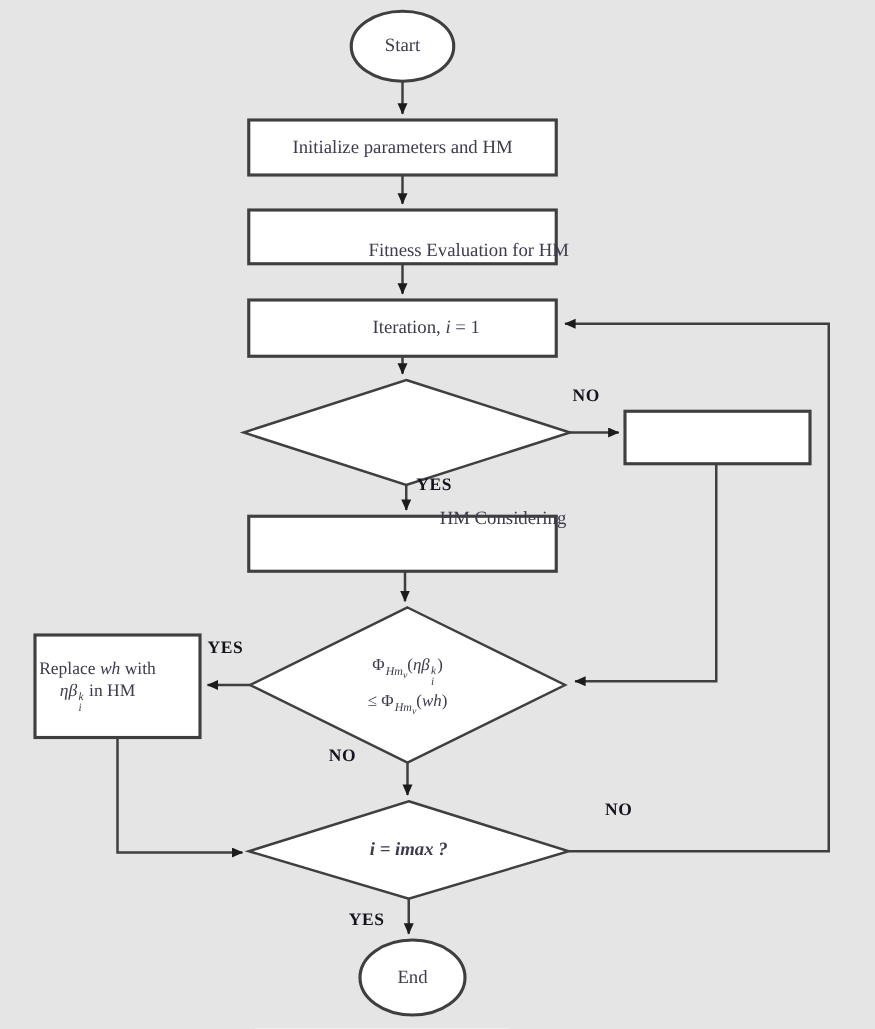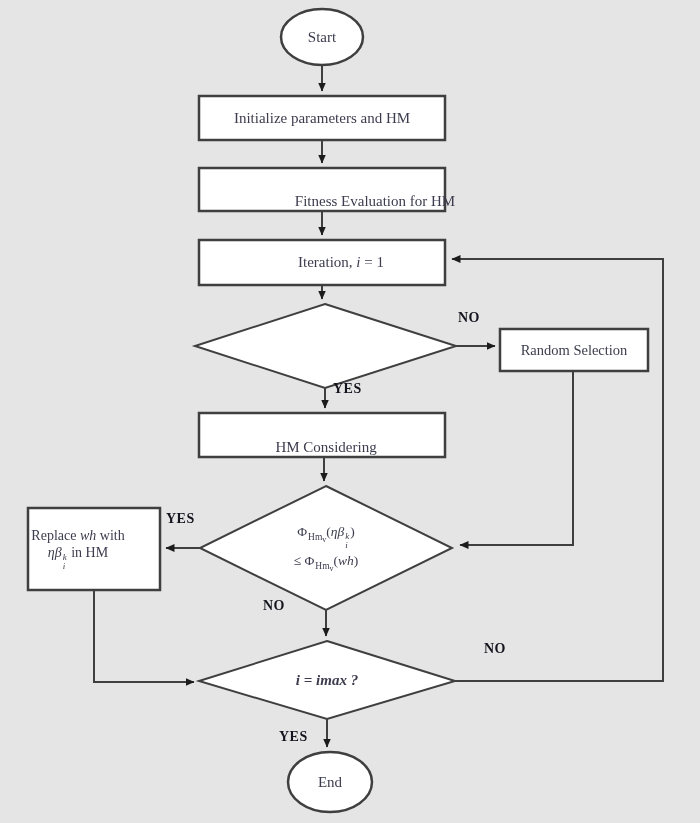--- a/index.html
+++ b/index.html
@@ -23,21 +23,21 @@
   }
   .edge{
     position:absolute;
     font-weight:bold;
     font-size:14px;
     color:#14141e;
     letter-spacing:0.5px;
   }
   .it{font-style:italic;}
   .formula{font-size:13.5px;line-height:1.6;}
-  .msub{font-size:9.5px;vertical-align:-4px;}
+  .msub{font-size:9.5px;font-style:italic;vertical-align:-4px;}
   .msub .v{font-size:8px;vertical-align:-2px;}
   .stack{
     display:inline-flex;flex-direction:column;align-items:flex-start;
     font-size:9px;line-height:1;font-style:italic;
     vertical-align:-3px;margin:0 1px;
   }
   .small-gap{margin-right:1px;}
 </style>
 </head>
 <body>
@@ -92,25 +92,22 @@
 
   <div class="lbl" style="left:199px;top:180px;width:258px;height:43px;margin-left:47px;">
     <span>Fitness Evaluation for HM</span>
   </div>
 
   <div class="lbl" style="left:199px;top:240px;width:284px;height:45px;">
     <span><span>Iteration, </span><span class="it">i</span><span> = 1</span></span>
   </div>
 
 
-  <div class="lbl" style="left:500px;top:329px;width:148px;height:42px;font-size:14.5px;">
-    <span>Random Selection</span>
-  </div>
 
-  <div class="lbl" style="left:199px;top:425px;width:254px;height:44px;">
+  <div class="lbl" style="left:199px;top:393px;width:254px;height:44px;align-items:flex-end;">
     <span>HM Considering</span>
   </div>
 
   <div class="lbl formula" style="left:226px;top:490px;width:200px;height:116px;">
     <div><span class="small-gap">Φ</span><span class="msub"><span>Hm</span><span class="v">v</span></span><span>(</span><span class="it">ηβ</span><span class="stack">
           <span>k</span>
           <span>i</span>
         </span><span>)</span></div>
     <div><span>≤ </span><span class="small-gap">Φ</span><span class="msub"><span>Hm</span><span class="v">v</span></span><span>(</span><span class="it">wh</span><span>)</span></div>
   </div>

